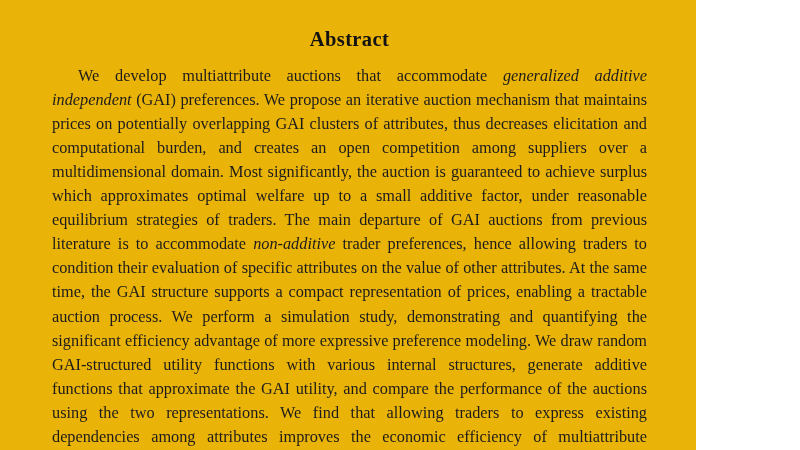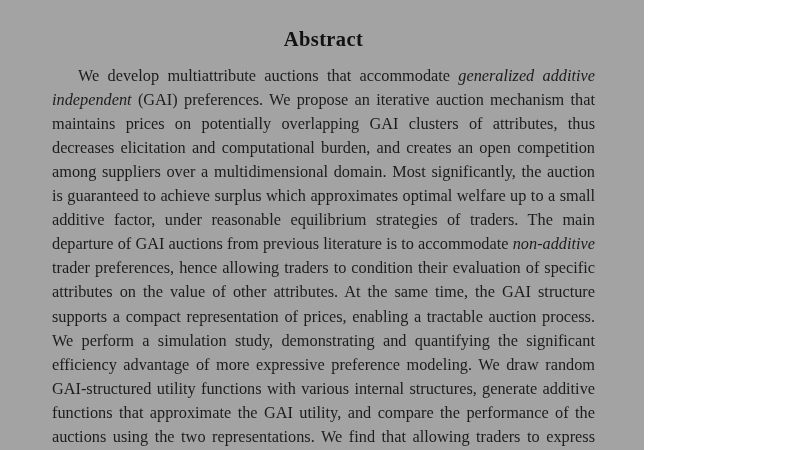--- a/index.html
+++ b/index.html
@@ -10,24 +10,24 @@
   body {
     width: 800px;
     height: 450px;
     background: #ffffff;
     font-family: "Liberation Serif", "DejaVu Serif", serif;
     color: #1a1a1a;
     overflow: hidden;
   }
   .page {
     box-sizing: border-box;
-    width: 644px;
+    width: 696px;
     height: 450px;
     padding: 28px 37px 0 40px;
-    background: #a3a3a3;
+    background: #eab308;
   }
   .abstract-title {
     font-size: 20.5px;
     font-weight: bold;
     text-align: center;
     letter-spacing: 0.4px;
     margin: 0 0 12px 0;
     line-height: 1.15;
     color: #121212;
   }

